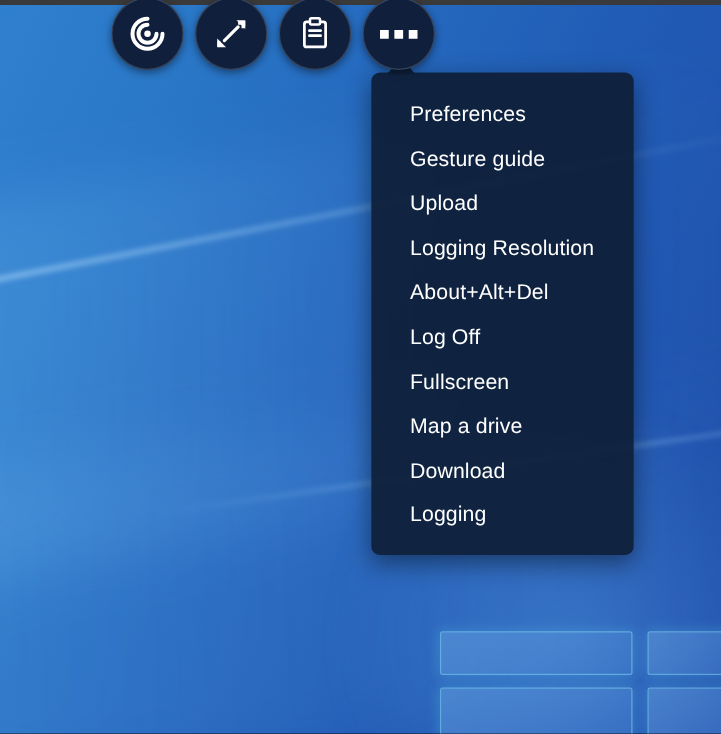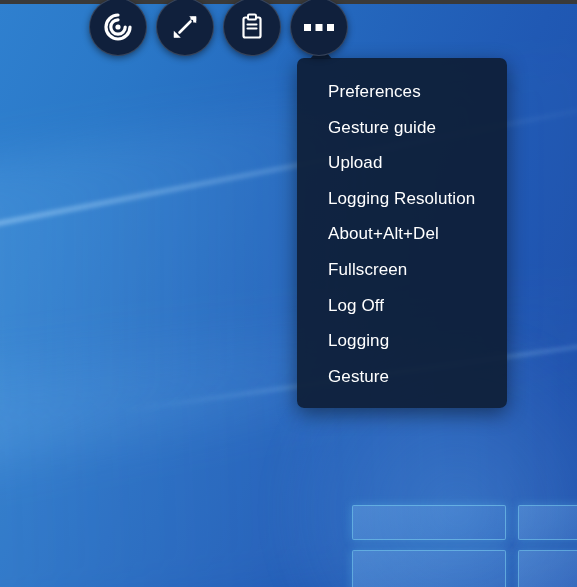--- a/index.html
+++ b/index.html
@@ -225,17 +225,18 @@
 </div>
 
 <div id="menu-pointer"></div>
 
 <div id="menu">
   <div class="menu-item">Preferences</div>
   <div class="menu-item">Gesture guide</div>
   <div class="menu-item">Upload</div>
   <div class="menu-item">Logging Resolution</div>
   <div class="menu-item">About+Alt+Del</div>
+  <div class="menu-item">Log Off</div>
   <div class="menu-item">Fullscreen</div>
-  <div class="menu-item">Log Off</div>
+  <div class="menu-item">Map a drive</div>
+  <div class="menu-item">Download</div>
   <div class="menu-item">Logging</div>
-  <div class="menu-item">Gesture</div>
 </div>
 
 </body></html>

